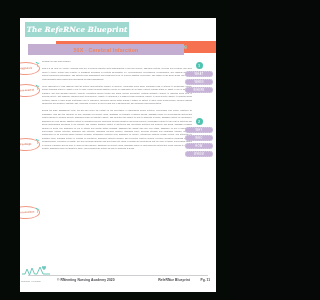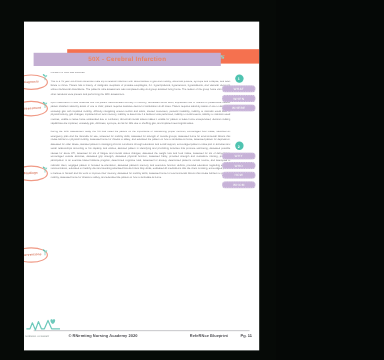--- a/index.html
+++ b/index.html
@@ -122,20 +122,23 @@
     font-weight:bold;
   }
 </style>
 </head>
 <body>
 
 <div id="root">
 
   <div id="page">
 
+    <div class="hdr-teal">
+      <div class="title">The RefeRNce Blueprint</div>
+    </div>
 
     <div class="hdr-orange">
       <div class="t">Sample Nursing Narratives</div>
     </div>
 
     <div class="hdr-purple">
       <div class="t">50X - Cerebral Infarction</div>
     </div>
 
     <div id="body">

